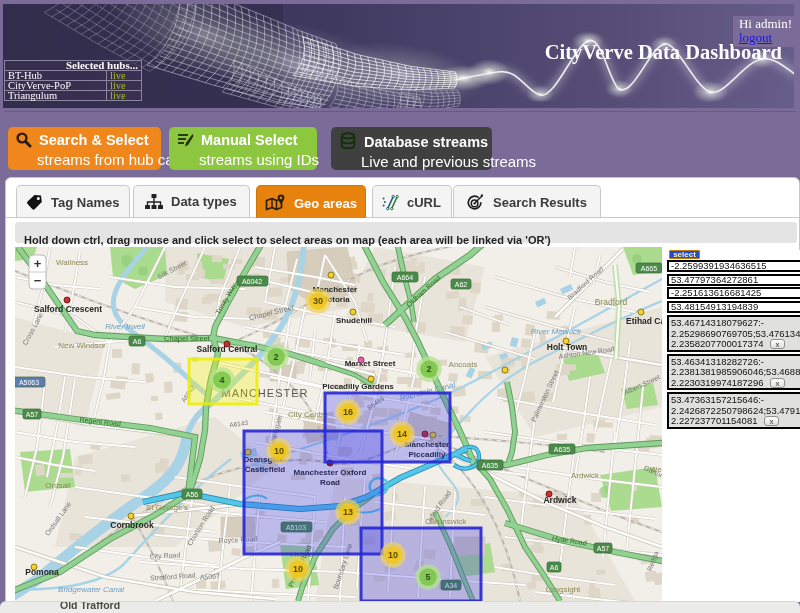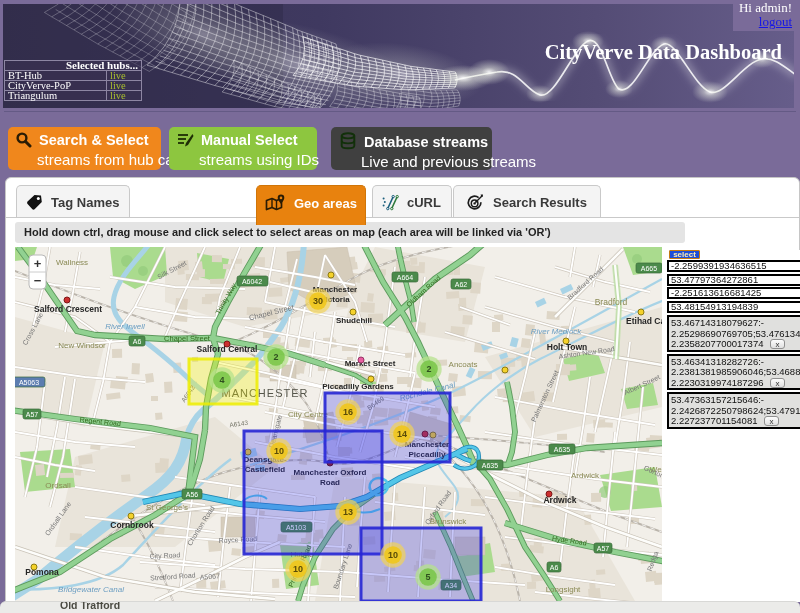--- a/index.html
+++ b/index.html
@@ -1,21 +1,21 @@
 <!DOCTYPE html>
 <html><head>
 <meta charset="utf-8">
 <style>
   * { margin:0; padding:0; box-sizing:border-box; }
   body { font-family:"Liberation Sans", sans-serif; }
   #page { position:relative; width:800px; height:613px; background:#7a6b99; overflow:hidden; }
   
   #hdrimg { position:absolute; left:3px; top:4px; width:791px; height:104px; }
-  #admin { position:absolute; right:5px; top:0px; background:#7a6b99; padding:1px 3px 3px 6px;
-           font-family:"Liberation Serif", serif; font-size:13px; color:#fff; text-align:right; line-height:13.5px; z-index:5;}
+  #admin { position:absolute; right:5px; top:16px; background:#7a6b99; padding:1px 3px 3px 6px;
+           font-family:"Liberation Serif", serif; font-size:13px; color:#fff; line-height:13.5px; z-index:5;}
   #admin a { color:#1515e8; }
   #title { position:absolute; right:18px; top:41px; z-index:4; color:#fff;
            font-family:"Liberation Serif", serif; font-weight:bold; font-size:20.5px; }
   #hubs { position:absolute; left:4px; top:60px; z-index:4; border-collapse:collapse;
           font-family:"Liberation Serif", serif; font-size:10.5px; color:#fff; background:rgba(58,50,82,0.55);}
   #hubs td, #hubs th { border:1px solid #8d86a3; padding:0 3px; height:8px; line-height:9px; font-size:10.5px;}
   #hubs th { text-align:right; font-size:11px; }
   #hubs .lv { color:#a8bf2e; width:35px; }
   #hr1 { position:absolute; left:4px; right:4px; top:111px; height:1px; background:#a79dbd; border-bottom:1px solid #645a85;}
   
@@ -27,23 +27,23 @@
   #btn2 { left:169px; width:148px; background:#8dc63f; }
   #btn3 { left:331px; width:161px; background:#404040; }
   
   #panel { position:absolute; left:5px; top:177px; width:795px; height:425px; background:#fff;
            border:1px solid #c6c6c6; border-radius:6px 6px 0 0; }
   .tab { position:absolute; top:7px; height:32px; background:#f4f4f4; border:1px solid #c9c9c9;
          border-bottom:none; border-radius:5px 5px 0 0; color:#3a3a3a; font-weight:bold; font-size:13px;
          padding:8px 10px 0 9px; }
   .tab svg { vertical-align:-4px; margin-right:8px; }
   #tabbar { position:absolute; left:0; top:0; width:100%; height:40px; border-bottom:1px solid #c9c9c9;}
-  #tab3 { background:#e8820e; color:#fff; border-color:#d07508; height:40px; z-index:3; }
-  #note { position:absolute; left:9px; top:44px; width:670px; height:21px; background:#e4e4e4;
-          border-radius:3px; font-size:11px; font-weight:bold; color:#222; padding:4px 0 0 9px; }
+  #tab3 { background:#e8820e; color:#fff; border-color:#d07508; height:33px; z-index:3; }
+  #note { position:absolute; left:9px; top:44px; width:782px; height:21px; background:#e4e4e4;
+          border-radius:3px; font-size:11px; font-weight:bold; color:#222; padding:12px 0 0 9px; }
   
   #map { position:absolute; left:9px; top:69px; width:647px; height:354px; overflow:hidden; background:#f2efe9;}
   
   #side { position:absolute; left:661px; top:72px; width:139px; height:352px; background:#fff; }
   #selbtn { display:block; background:#1d4ed8; border:1px solid #c57a12; color:#ffedb0;
             font-size:8px; font-weight:bold; width:31px; height:9px; line-height:8px; text-align:center; border-radius:1px; margin:0 0 1px 2px;}
   .inp { width:140px; height:12px; border:2px solid #000; background:#fff; font-size:9.5px;
          padding-left:2px; line-height:8px; color:#111; margin-bottom:1.7px; overflow:hidden; white-space:nowrap;}
   .mbox { width:140px; border:2px solid #000; background:#e0e0de; font-size:9.5px; color:#111;
           padding:1px 2px 0; line-height:10.4px; margin-top:2.3px; overflow:hidden;}
@@ -151,20 +151,30 @@
     <div class="s">Live and previous streams</div>
   </div>
 
   <div id="panel">
     <div id="tabbar"></div>
     <div class="tab" id="tab1" style="left:10px;">
       <svg width="17" height="17" viewBox="0 0 17 17">
           <path d="M1.5 7.5 L8.5 1 L15 1.6 L15.8 8 L8.6 15.2 C8 15.8 7 15.8 6.4 15.2 L1.6 10 C1 9.4 1 8.2 1.5 7.5 Z" fill="#111"></path>
           <circle cx="12.3" cy="4.6" r="1.5" fill="#fff"></circle>
         </svg>Tag Names</div>
+    <div class="tab" id="tab2" style="left:127px; padding-left:11px; padding-right:12px;">
+      <svg width="18" height="16" viewBox="0 0 18 16">
+          <g fill="#222">
+            <rect x="6.5" y="0" width="5" height="4" rx="0.5"></rect>
+            <rect x="0" y="11" width="5" height="4" rx="0.5"></rect>
+            <rect x="6.5" y="11" width="5" height="4" rx="0.5"></rect>
+            <rect x="13" y="11" width="5" height="4" rx="0.5"></rect>
+          </g>
+          <path d="M9 4 V8 M2.5 11 V8 H15.5 V11 M9 8 V11" fill="none" stroke="#222" stroke-width="1.4"></path>
+        </svg>Data types</div>
     <div class="tab" id="tab3" style="left:250px; padding-left:8px; padding-right:8px;">
       <svg width="21" height="18" viewBox="0 0 21 18">
           <path d="M1.5 6.5 L7 4.5 L11.5 6.5 L16.5 4.5 L16.5 13.5 L11.5 15.5 L7 13.5 L1.5 15.5 Z" fill="none" stroke="#2b1c04" stroke-width="1.7" stroke-linejoin="round"></path>
           <path d="M7 4.8 V13.2 M11.5 6.8 V15.2" stroke="#2b1c04" stroke-width="1.4"></path>
           <path d="M16 0.5 a3.3 3.3 0 0 1 3.3 3.3 c0 2.4-3.3 6.2-3.3 6.2 s-3.3-3.8-3.3-6.2 A3.3 3.3 0 0 1 16 0.5 Z" fill="#2b1c04"></path>
           <circle cx="16" cy="3.9" r="1.3" fill="#e8820e"></circle>
         </svg>Geo areas</div>
     <div class="tab" id="tab4" style="left:366px;">
       <svg width="17" height="17" viewBox="0 0 17 17">
           <g stroke-linecap="round">

